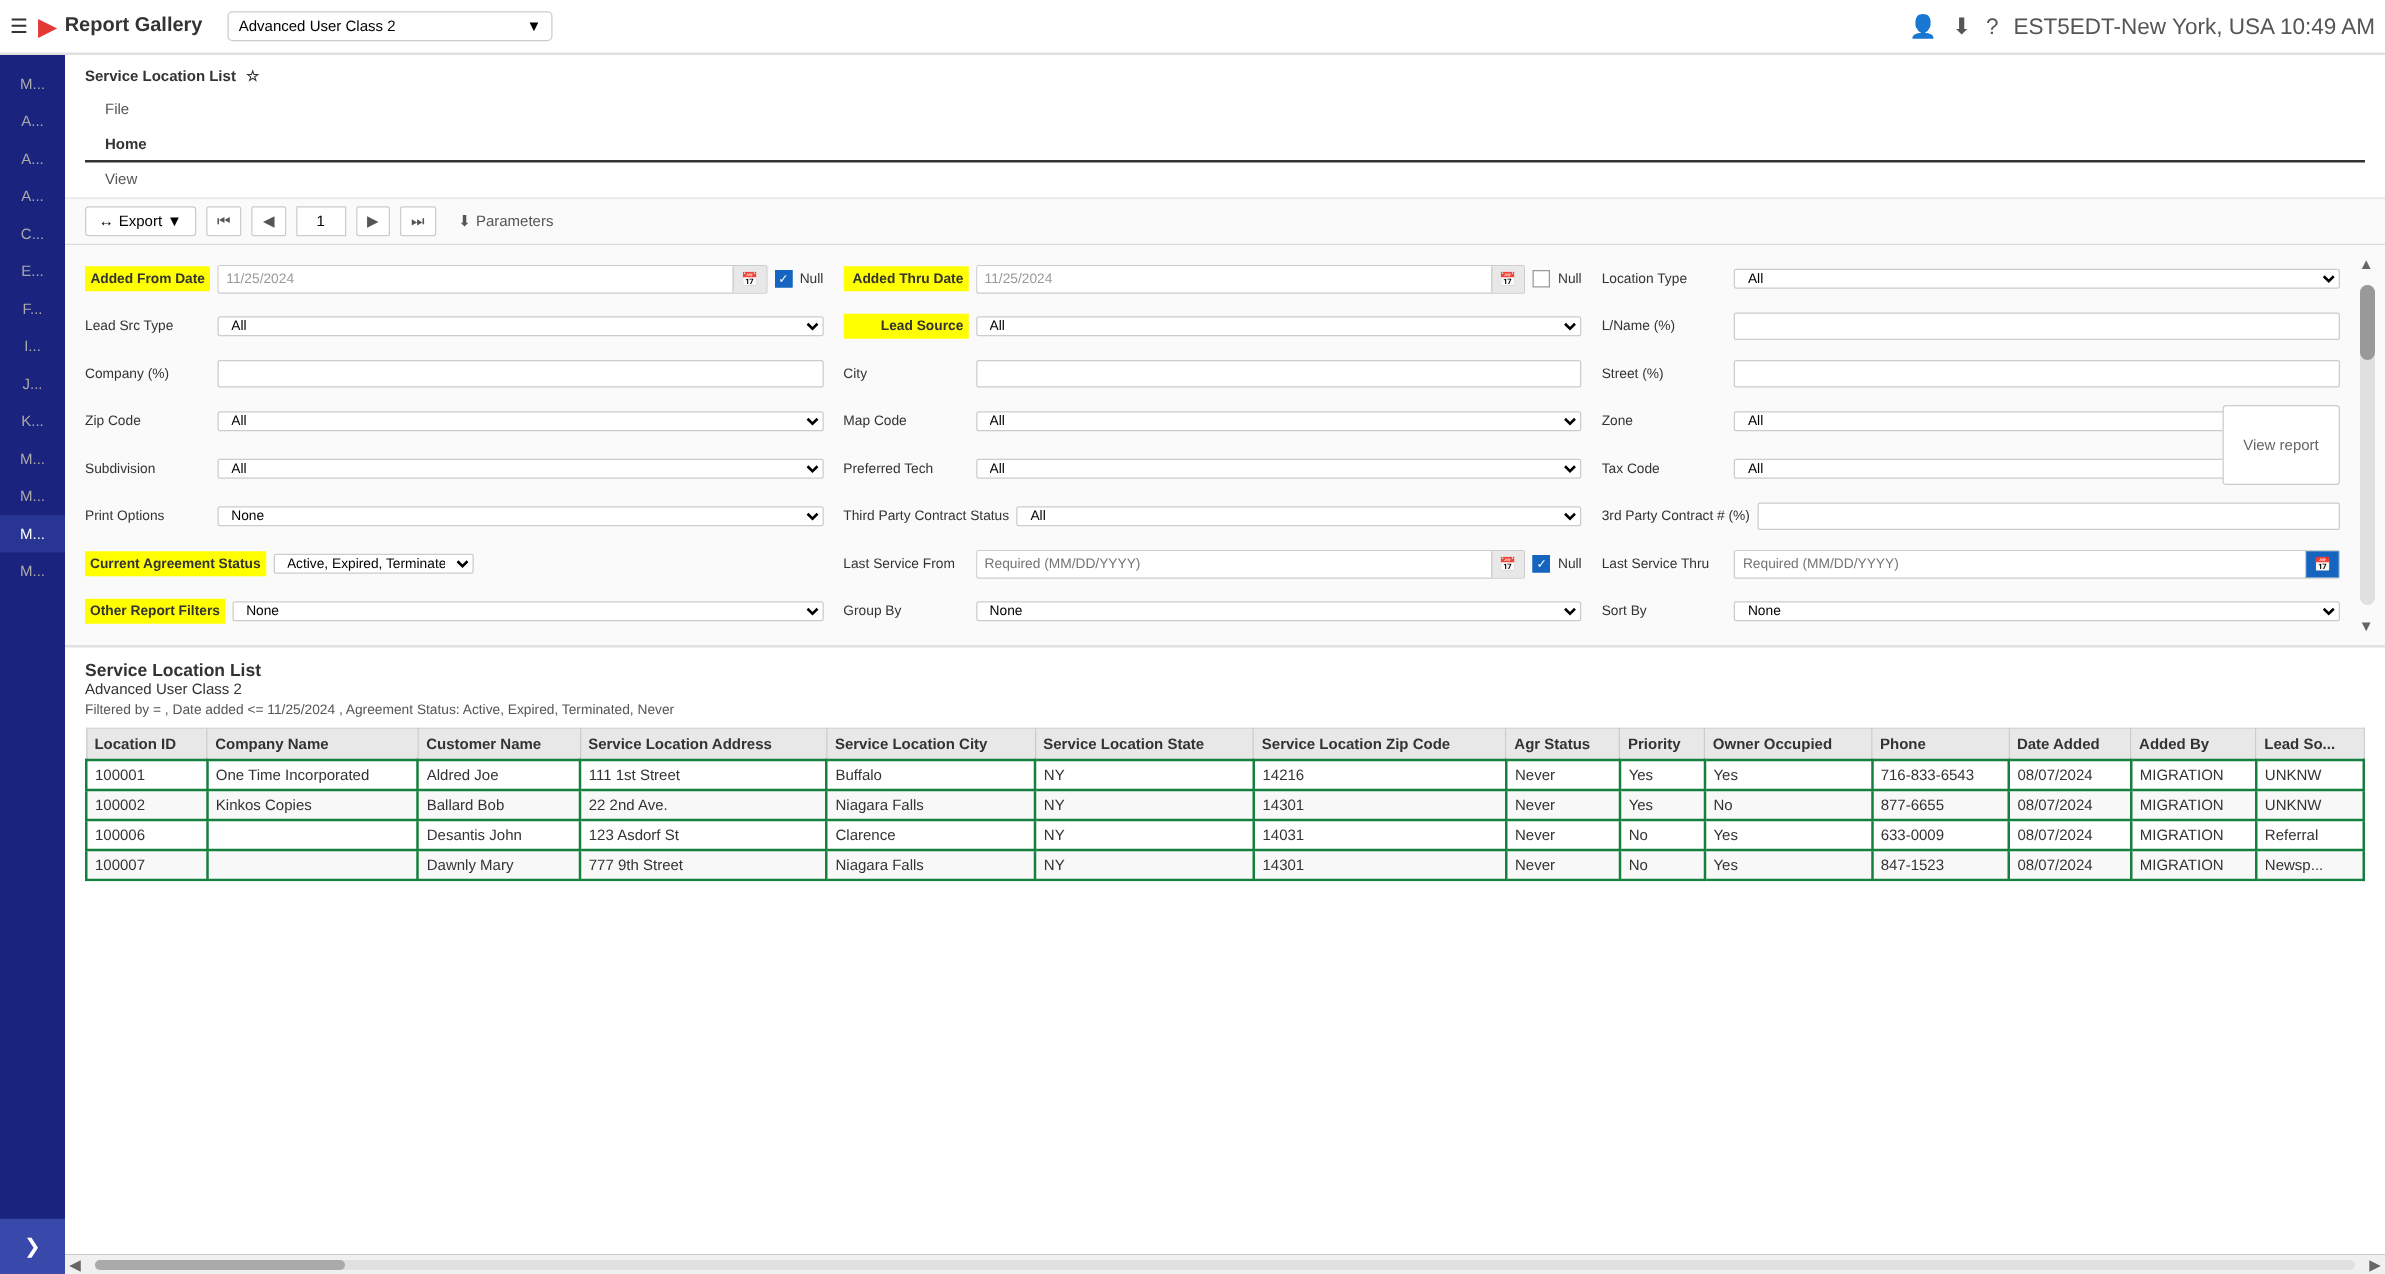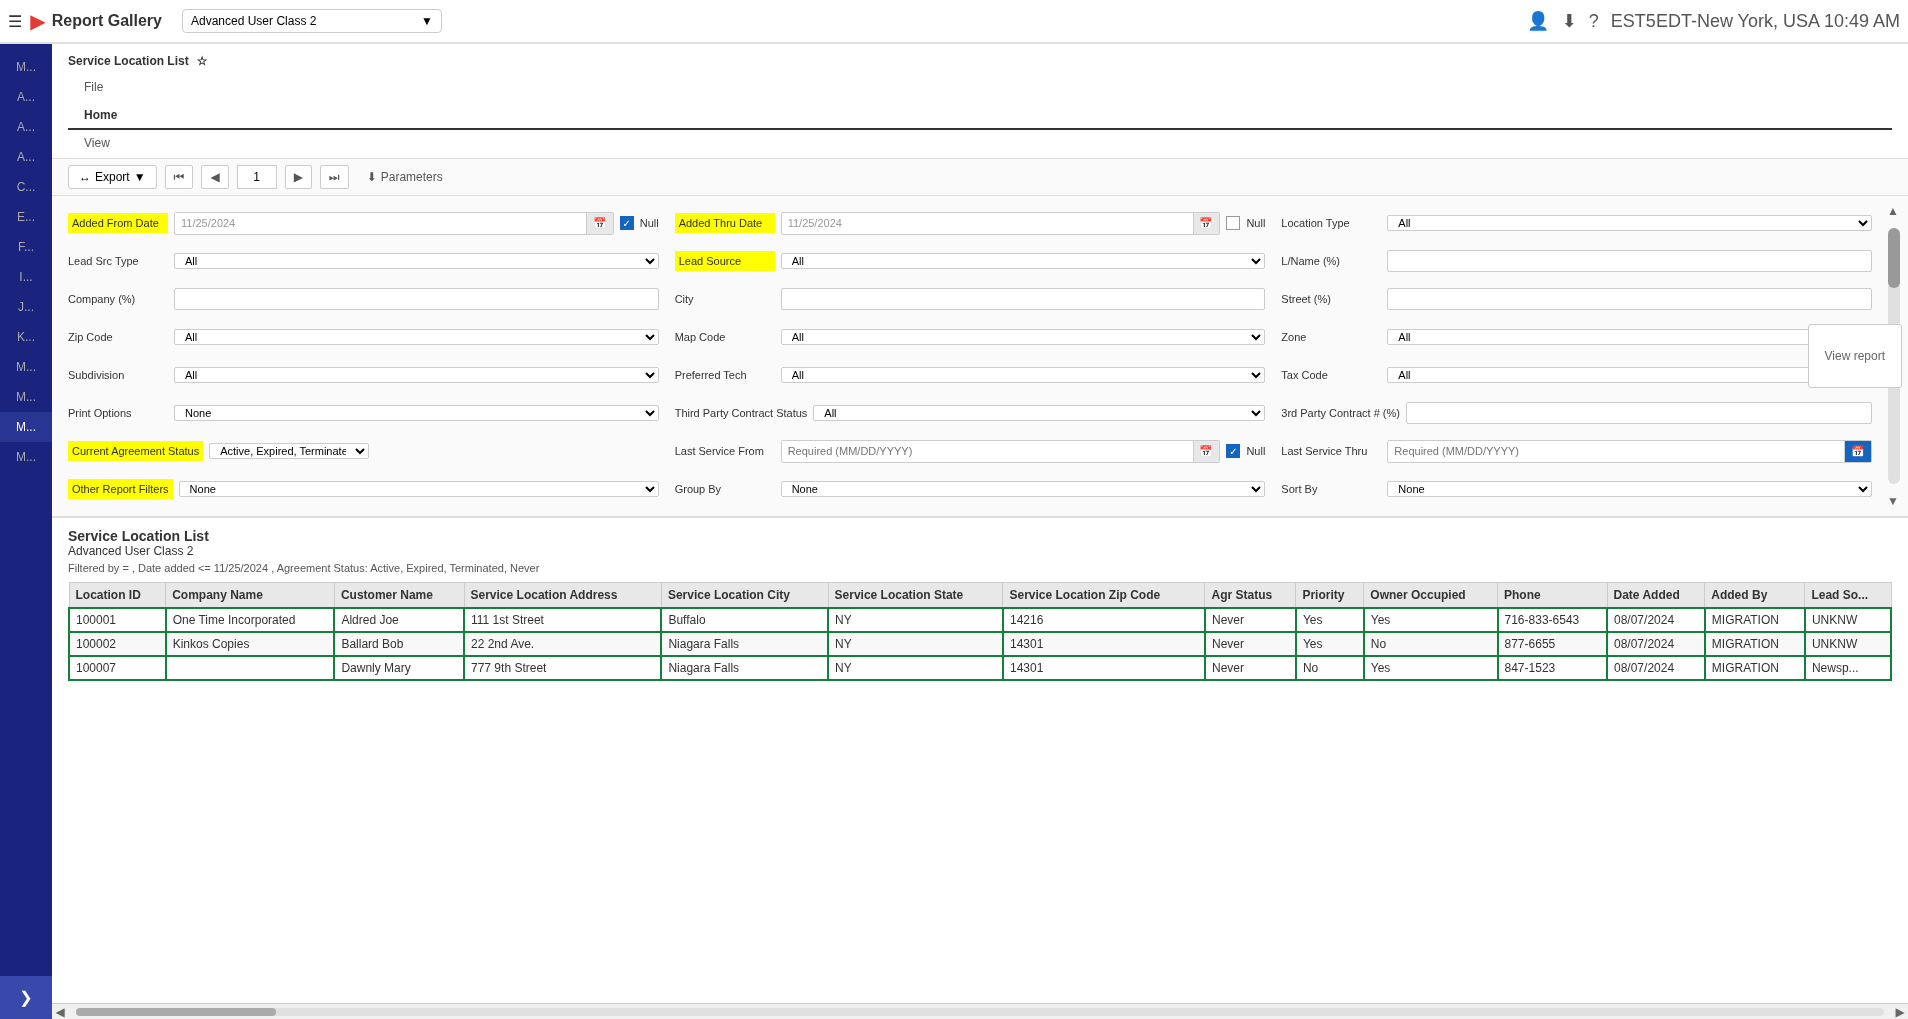--- a/index.html
+++ b/index.html
@@ -203,21 +203,22 @@
     }
     .param-label {
       font-size: 11px;
       color: #333;
       white-space: nowrap;
       min-width: 100px;
     }
     .param-label.highlight {
       background: #ffff00;
       padding: 4px 4px;
-      font-weight: normal;
+      font-weight: bold;
+      text-align: right;
     }
     .param-input {
       flex: 1;
       border: 1px solid #ccc;
       border-radius: 2px;
       padding: 4px 6px;
       font-size: 11px;
       background: white;
     }
     .param-select {
@@ -250,21 +251,21 @@
     .date-cal-btn {
       padding: 4px 6px;
       background: #e8e8e8;
       border-left: 1px solid #ccc;
       cursor: pointer;
       font-size: 11px;
     }
 
     .view-report-btn {
       position: absolute;
-      right: 6px;
+      right: 36px;
       top: 50%;
       transform: translateY(-50%);
       padding: 24px 16px;
       background: white;
       border: 1px solid #ccc;
       border-radius: 3px;
       cursor: pointer;
       font-size: 12px;
       color: #666;
     }
@@ -705,20 +706,36 @@
                 <td>14301</td>
                 <td>Never</td>
                 <td>Yes</td>
                 <td>No</td>
                 <td>877-6655</td>
                 <td>08/07/2024</td>
                 <td>MIGRATION</td>
                 <td>UNKNW</td>
               </tr>
               <tr>
+                <td>100006</td>
+                <td></td>
+                <td>Desantis John</td>
+                <td>123 Asdorf St</td>
+                <td>Clarence</td>
+                <td>NY</td>
+                <td>14031</td>
+                <td>Never</td>
+                <td>No</td>
+                <td>Yes</td>
+                <td>633-0009</td>
+                <td>08/07/2024</td>
+                <td>MIGRATION</td>
+                <td>Referral</td>
+              </tr>
+              <tr>
                 <td>100007</td>
                 <td></td>
                 <td>Dawnly Mary</td>
                 <td>777 9th Street</td>
                 <td>Niagara Falls</td>
                 <td>NY</td>
                 <td>14301</td>
                 <td>Never</td>
                 <td>No</td>
                 <td>Yes</td>

